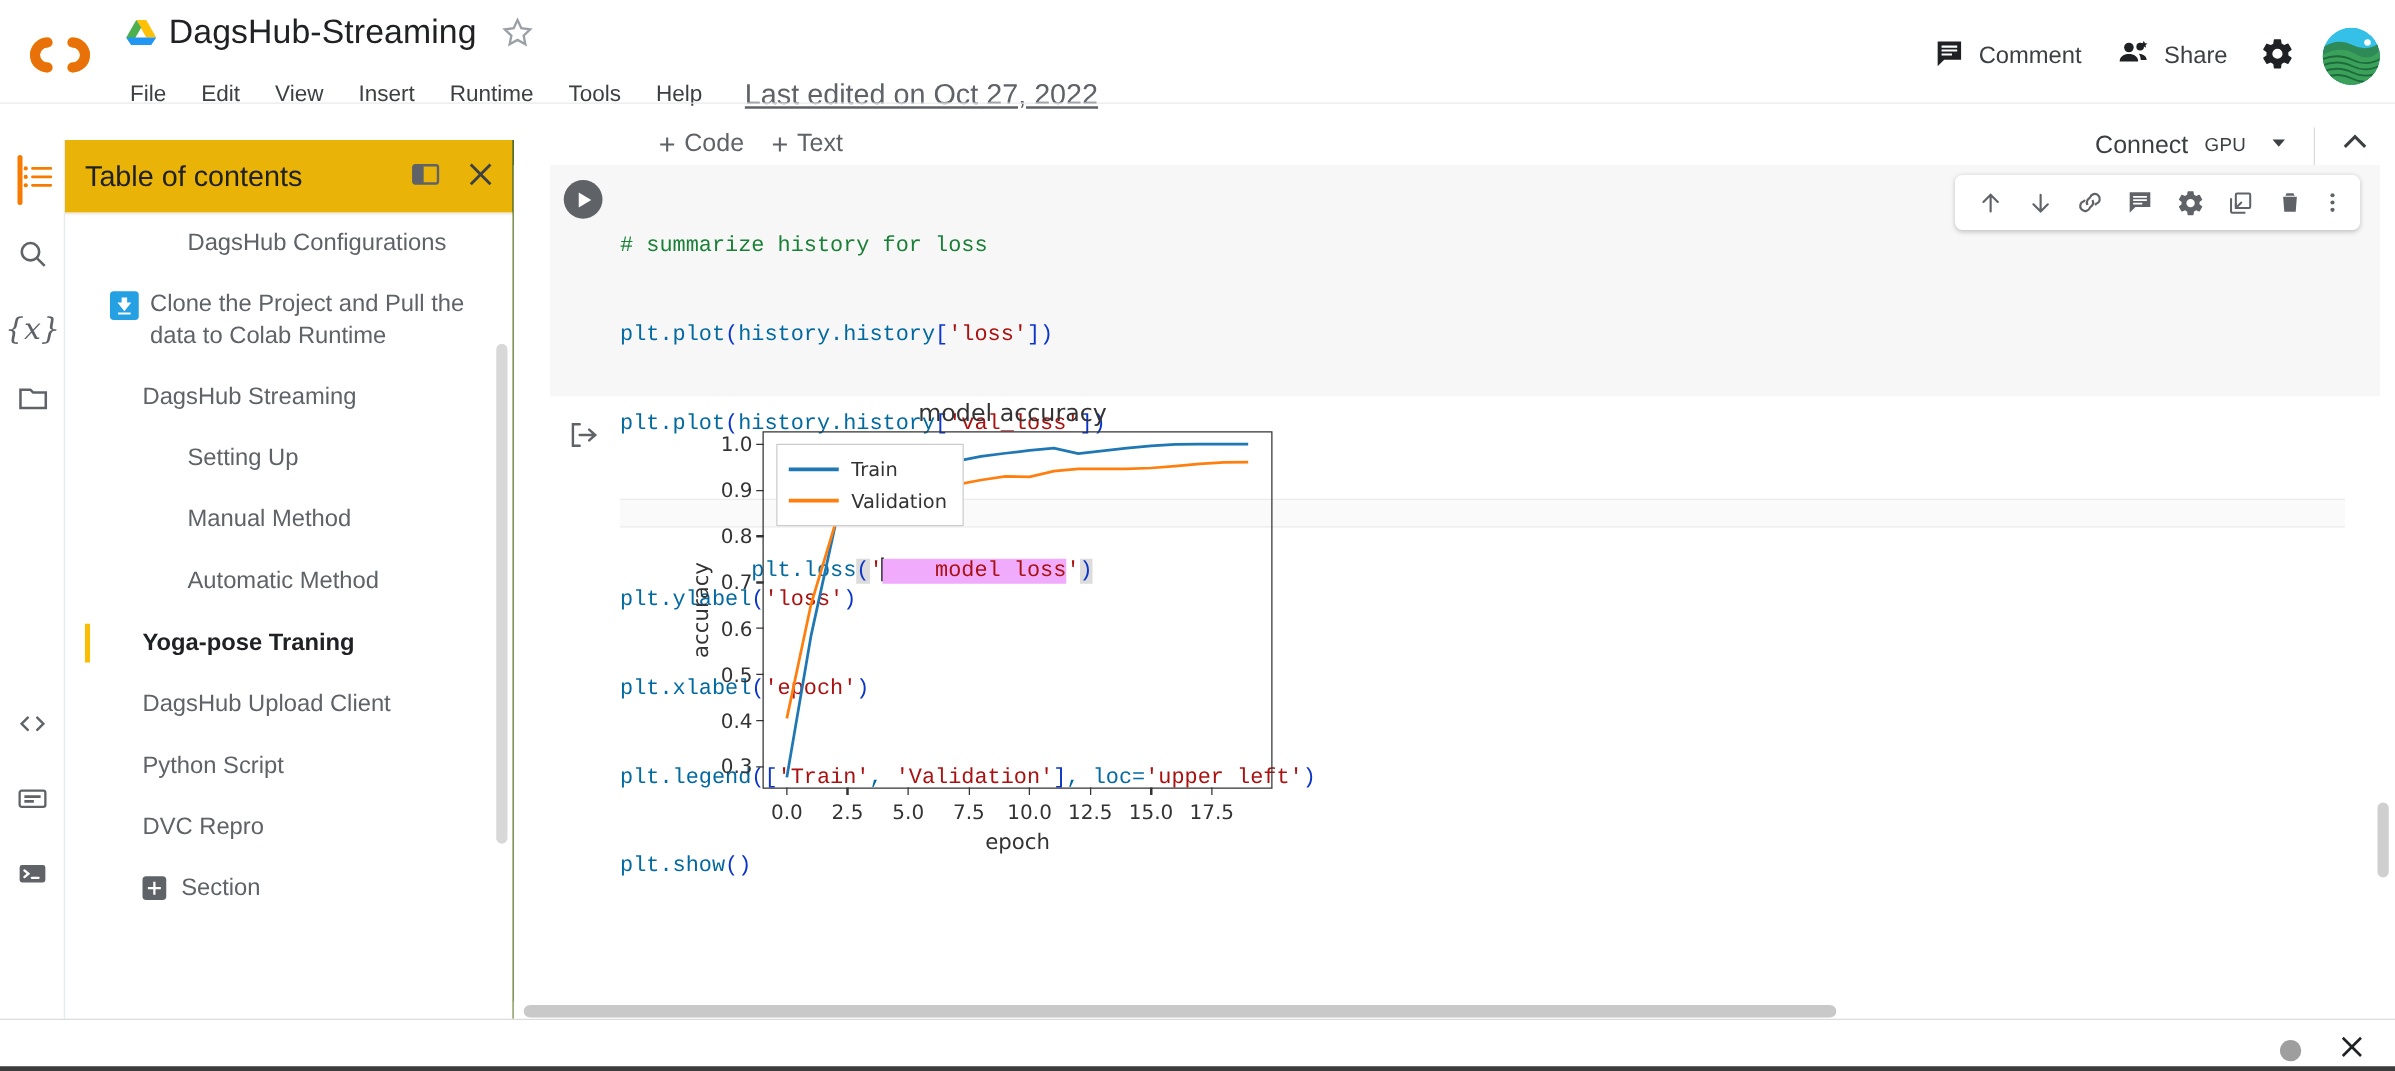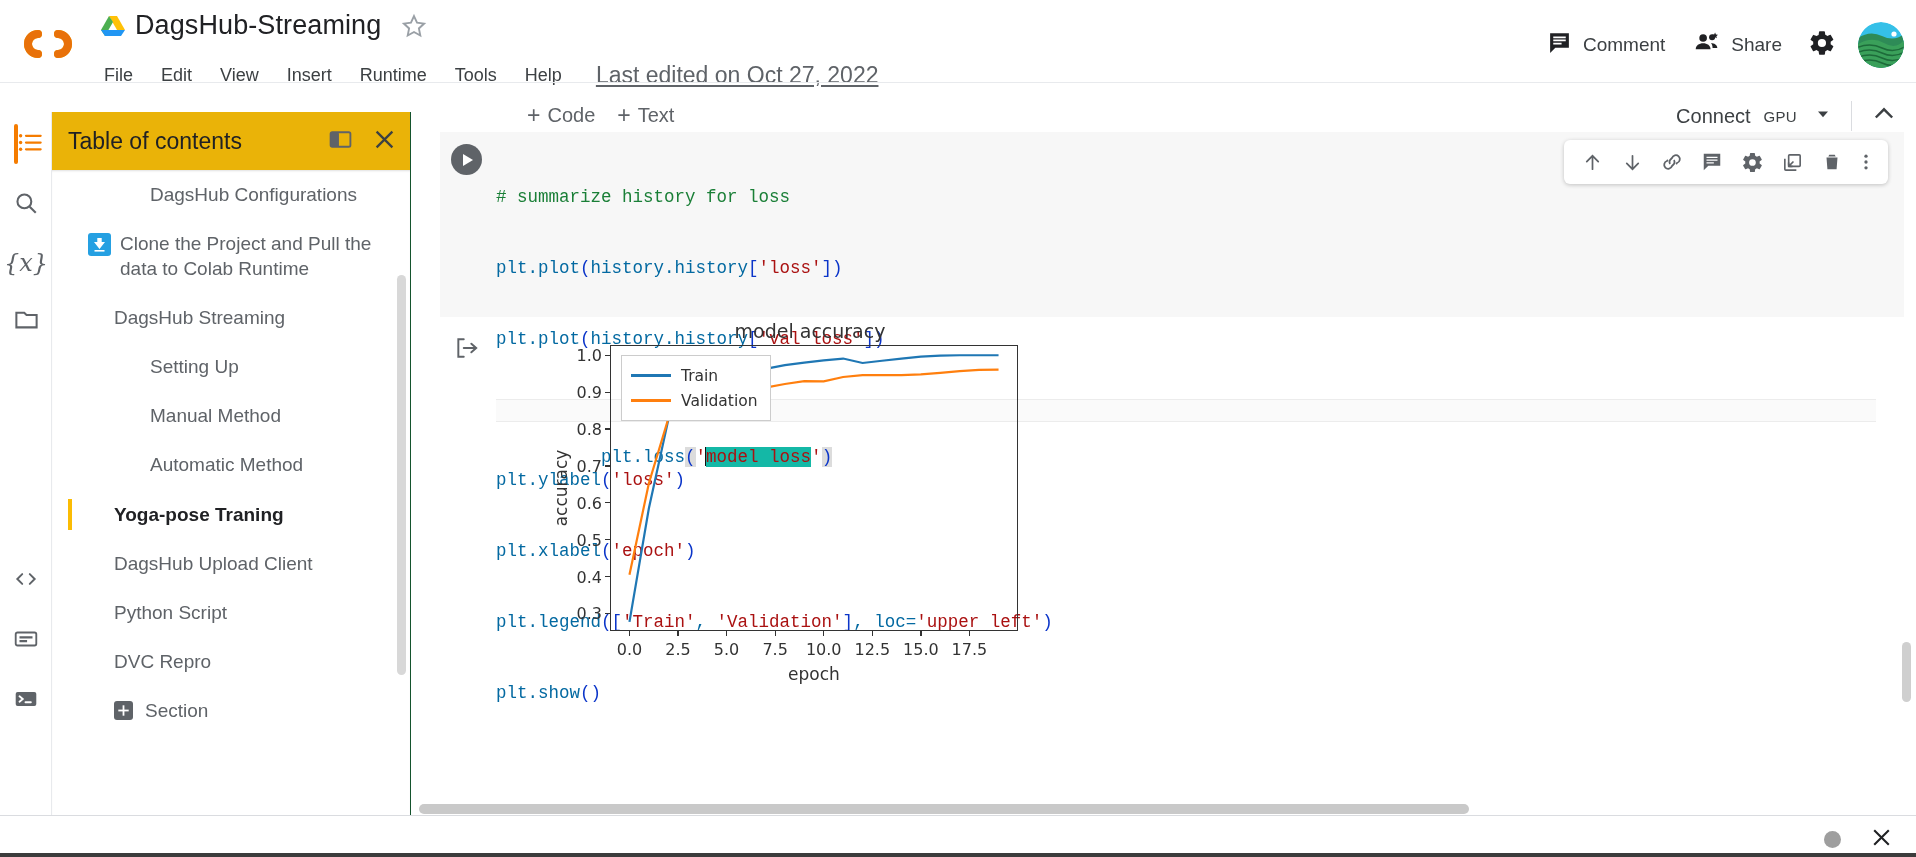--- a/index.html
+++ b/index.html
@@ -65,21 +65,21 @@
   .cell-gutter { position:absolute; left:0; top:0; width:48px; height:185px; background:#f7f7f7; }
   .runbtn { position:absolute; left:11px; top:12px; width:31px; height:31px; border-radius:50%; background:#5f6368; display:flex; align-items:center; justify-content:center; cursor:pointer; }
   .runbtn::after { content:""; width:0; height:0; border-left:10px solid #fff; border-top:6.5px solid transparent; border-bottom:6.5px solid transparent; margin-left:3px; }
   .code-area { position:absolute; left:48px; top:0; right:12px; height:185px; background:#f7f7f7; padding:7px 0 0 8px; font-family:"Liberation Mono", monospace; font-size:17.5px; line-height:23.6px; white-space:pre; }
   .ln { position:relative; height:23.6px; }
   .tok-com { color:#1a7f37; }
   .tok-plain { color:#0369a1; }
   .tok-par { color:#0b35c9; }
   .tok-str { color:#a11; }
   .hl-line { position:absolute; left:0; top:0; right:28px; height:23.6px; background:#fafafa; border-top:1px solid #ececec; border-bottom:1px solid #ececec; }
-  .selbox { background:#14b8a6; }
+  .selbox { background:#f0abfc;padding-left:42px; }
   .caret-txt { display:inline-block; width:0; border-left:2px solid #111; height:19px; vertical-align:-4px; margin:0 -1px; }
   .paren-box { background:#dcdcdc; }
 
   .cell-toolbar { position:absolute; right:28px; top:8px; height:44px; background:#fff; border-radius:6px; box-shadow:0 1px 4px rgba(0,0,0,.22); display:flex; align-items:center; gap:0; padding:0 8px; }
   .ctb { width:40px; height:40px; display:flex; align-items:center; justify-content:center; cursor:pointer; color:#5f6368; }
 
   
   .out-wrap { position:absolute; left:0; top:185px; right:0; }
   .out-arrow { position:absolute; left:14px; top:18px; color:#5f6368; }
   .plot { position:absolute; left:60px; top:0px; width:620px; height:350px; }

